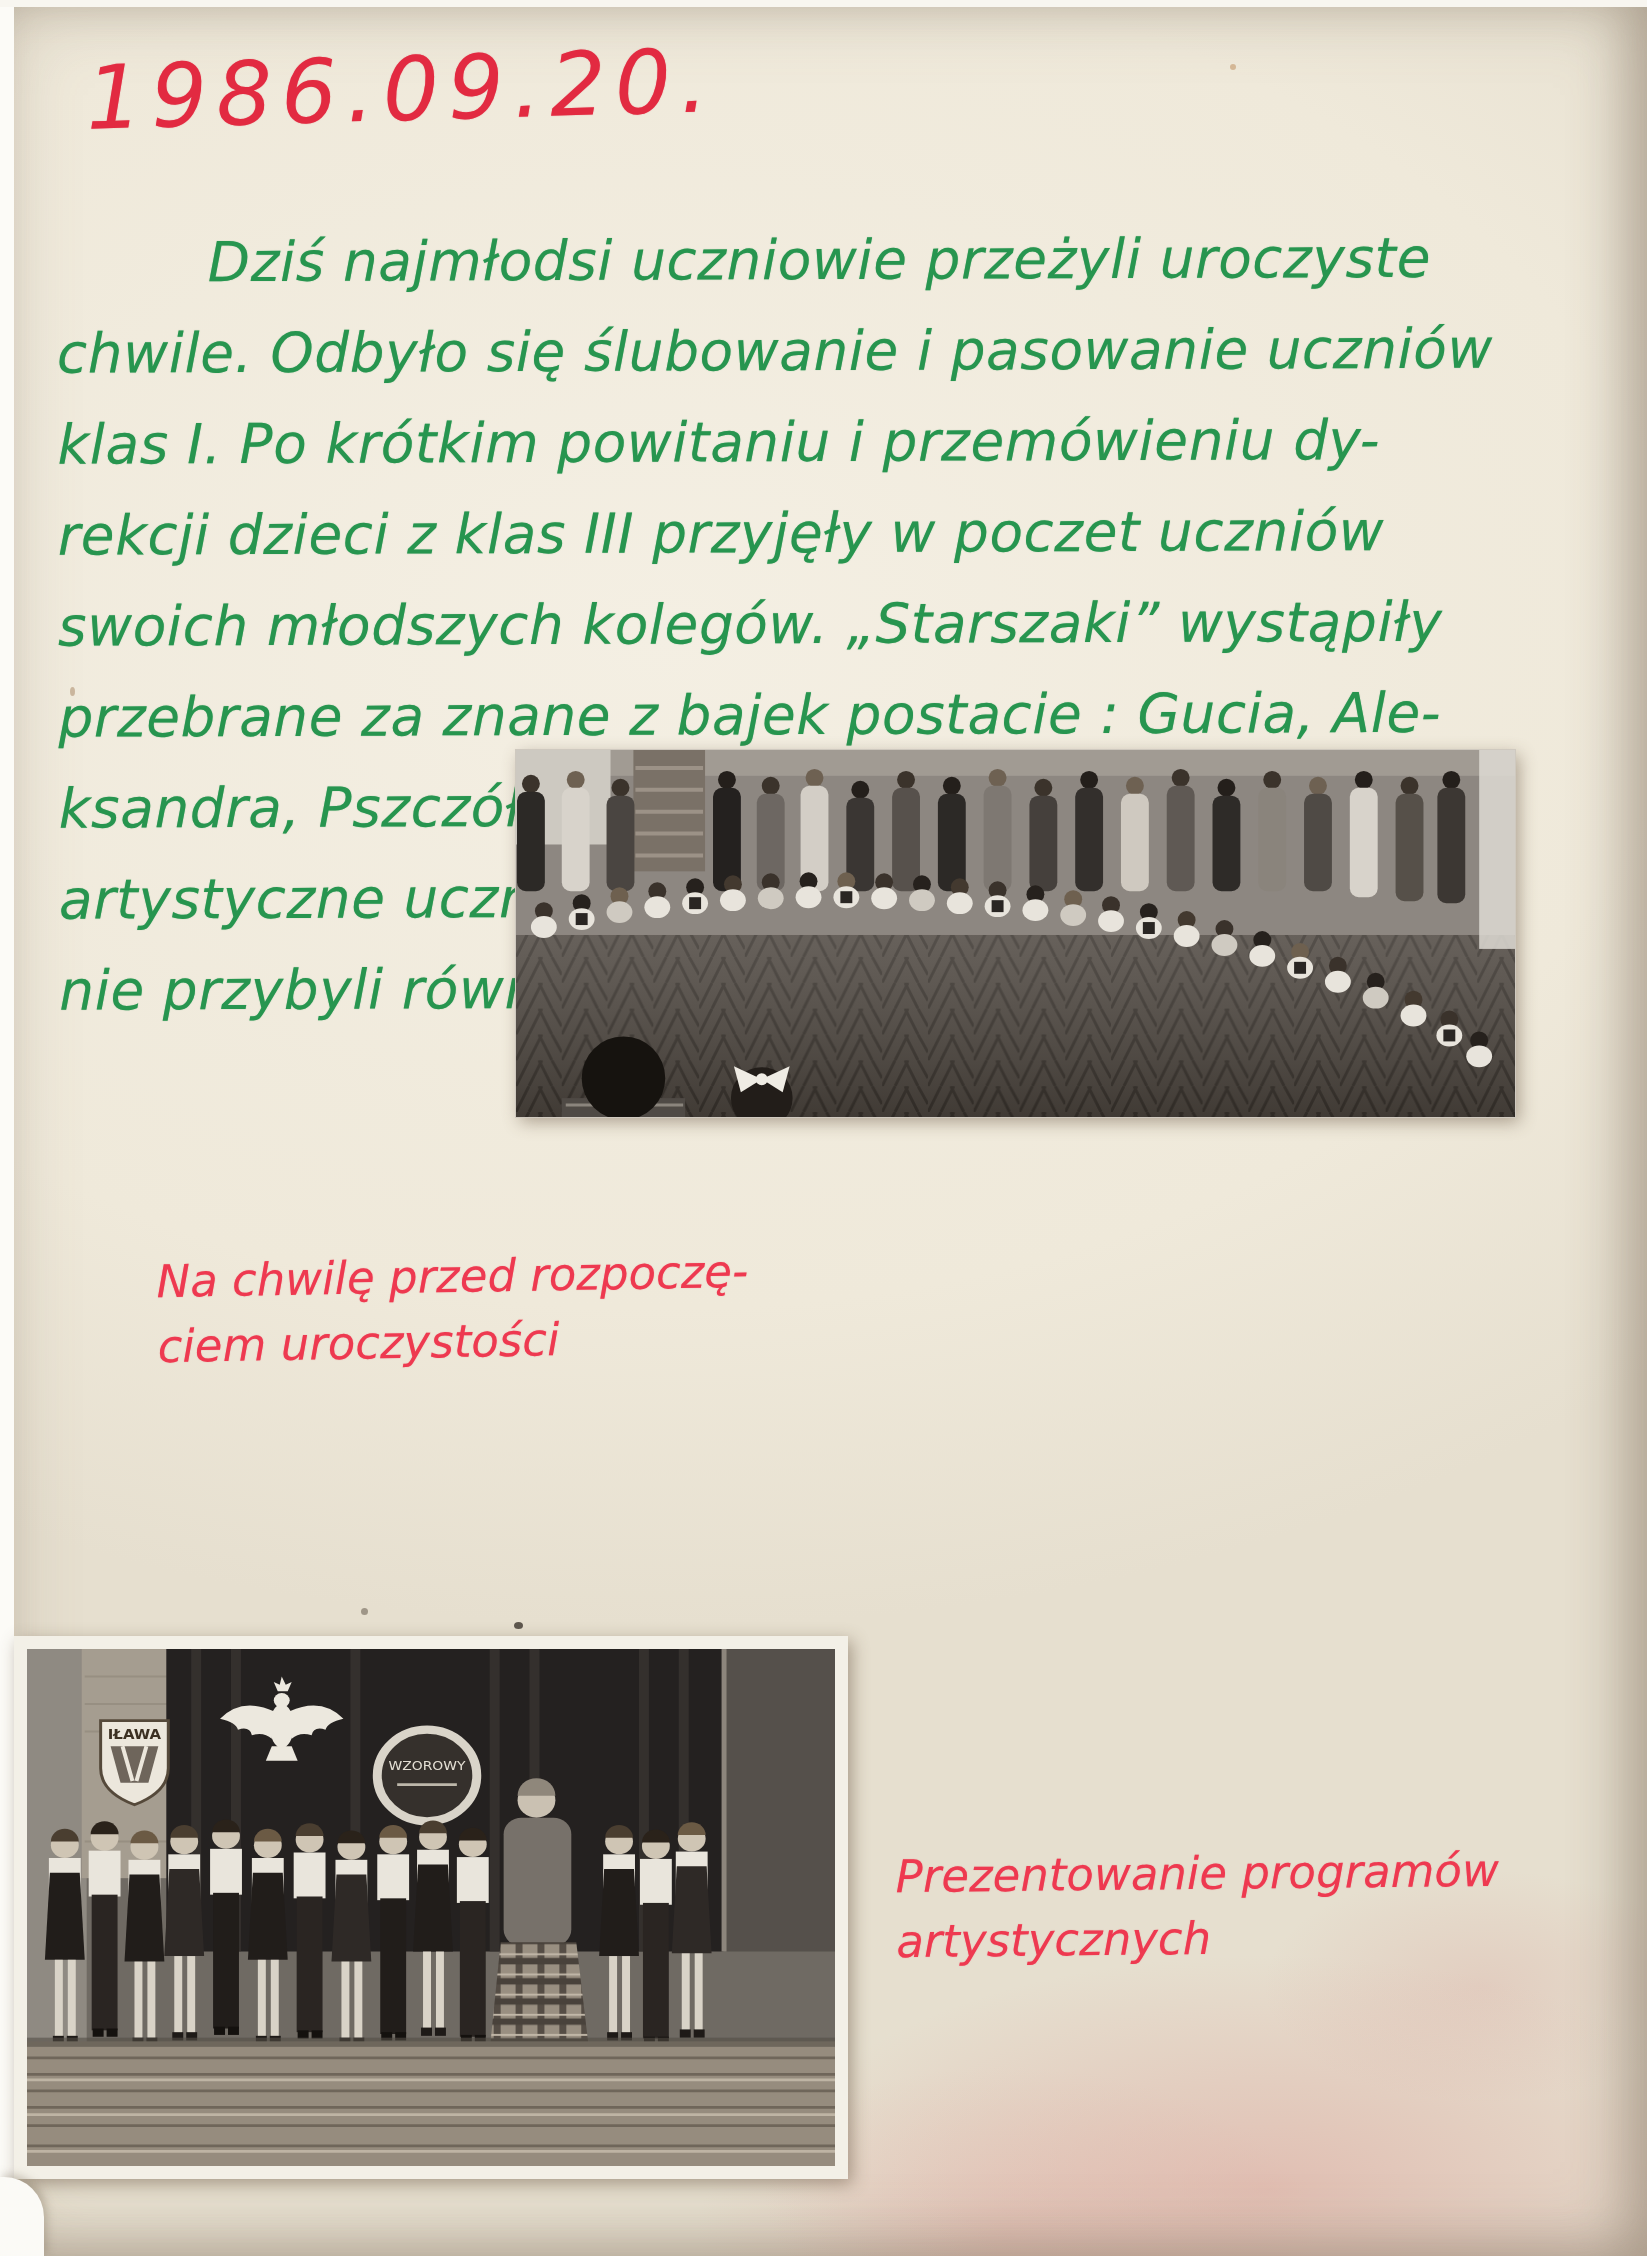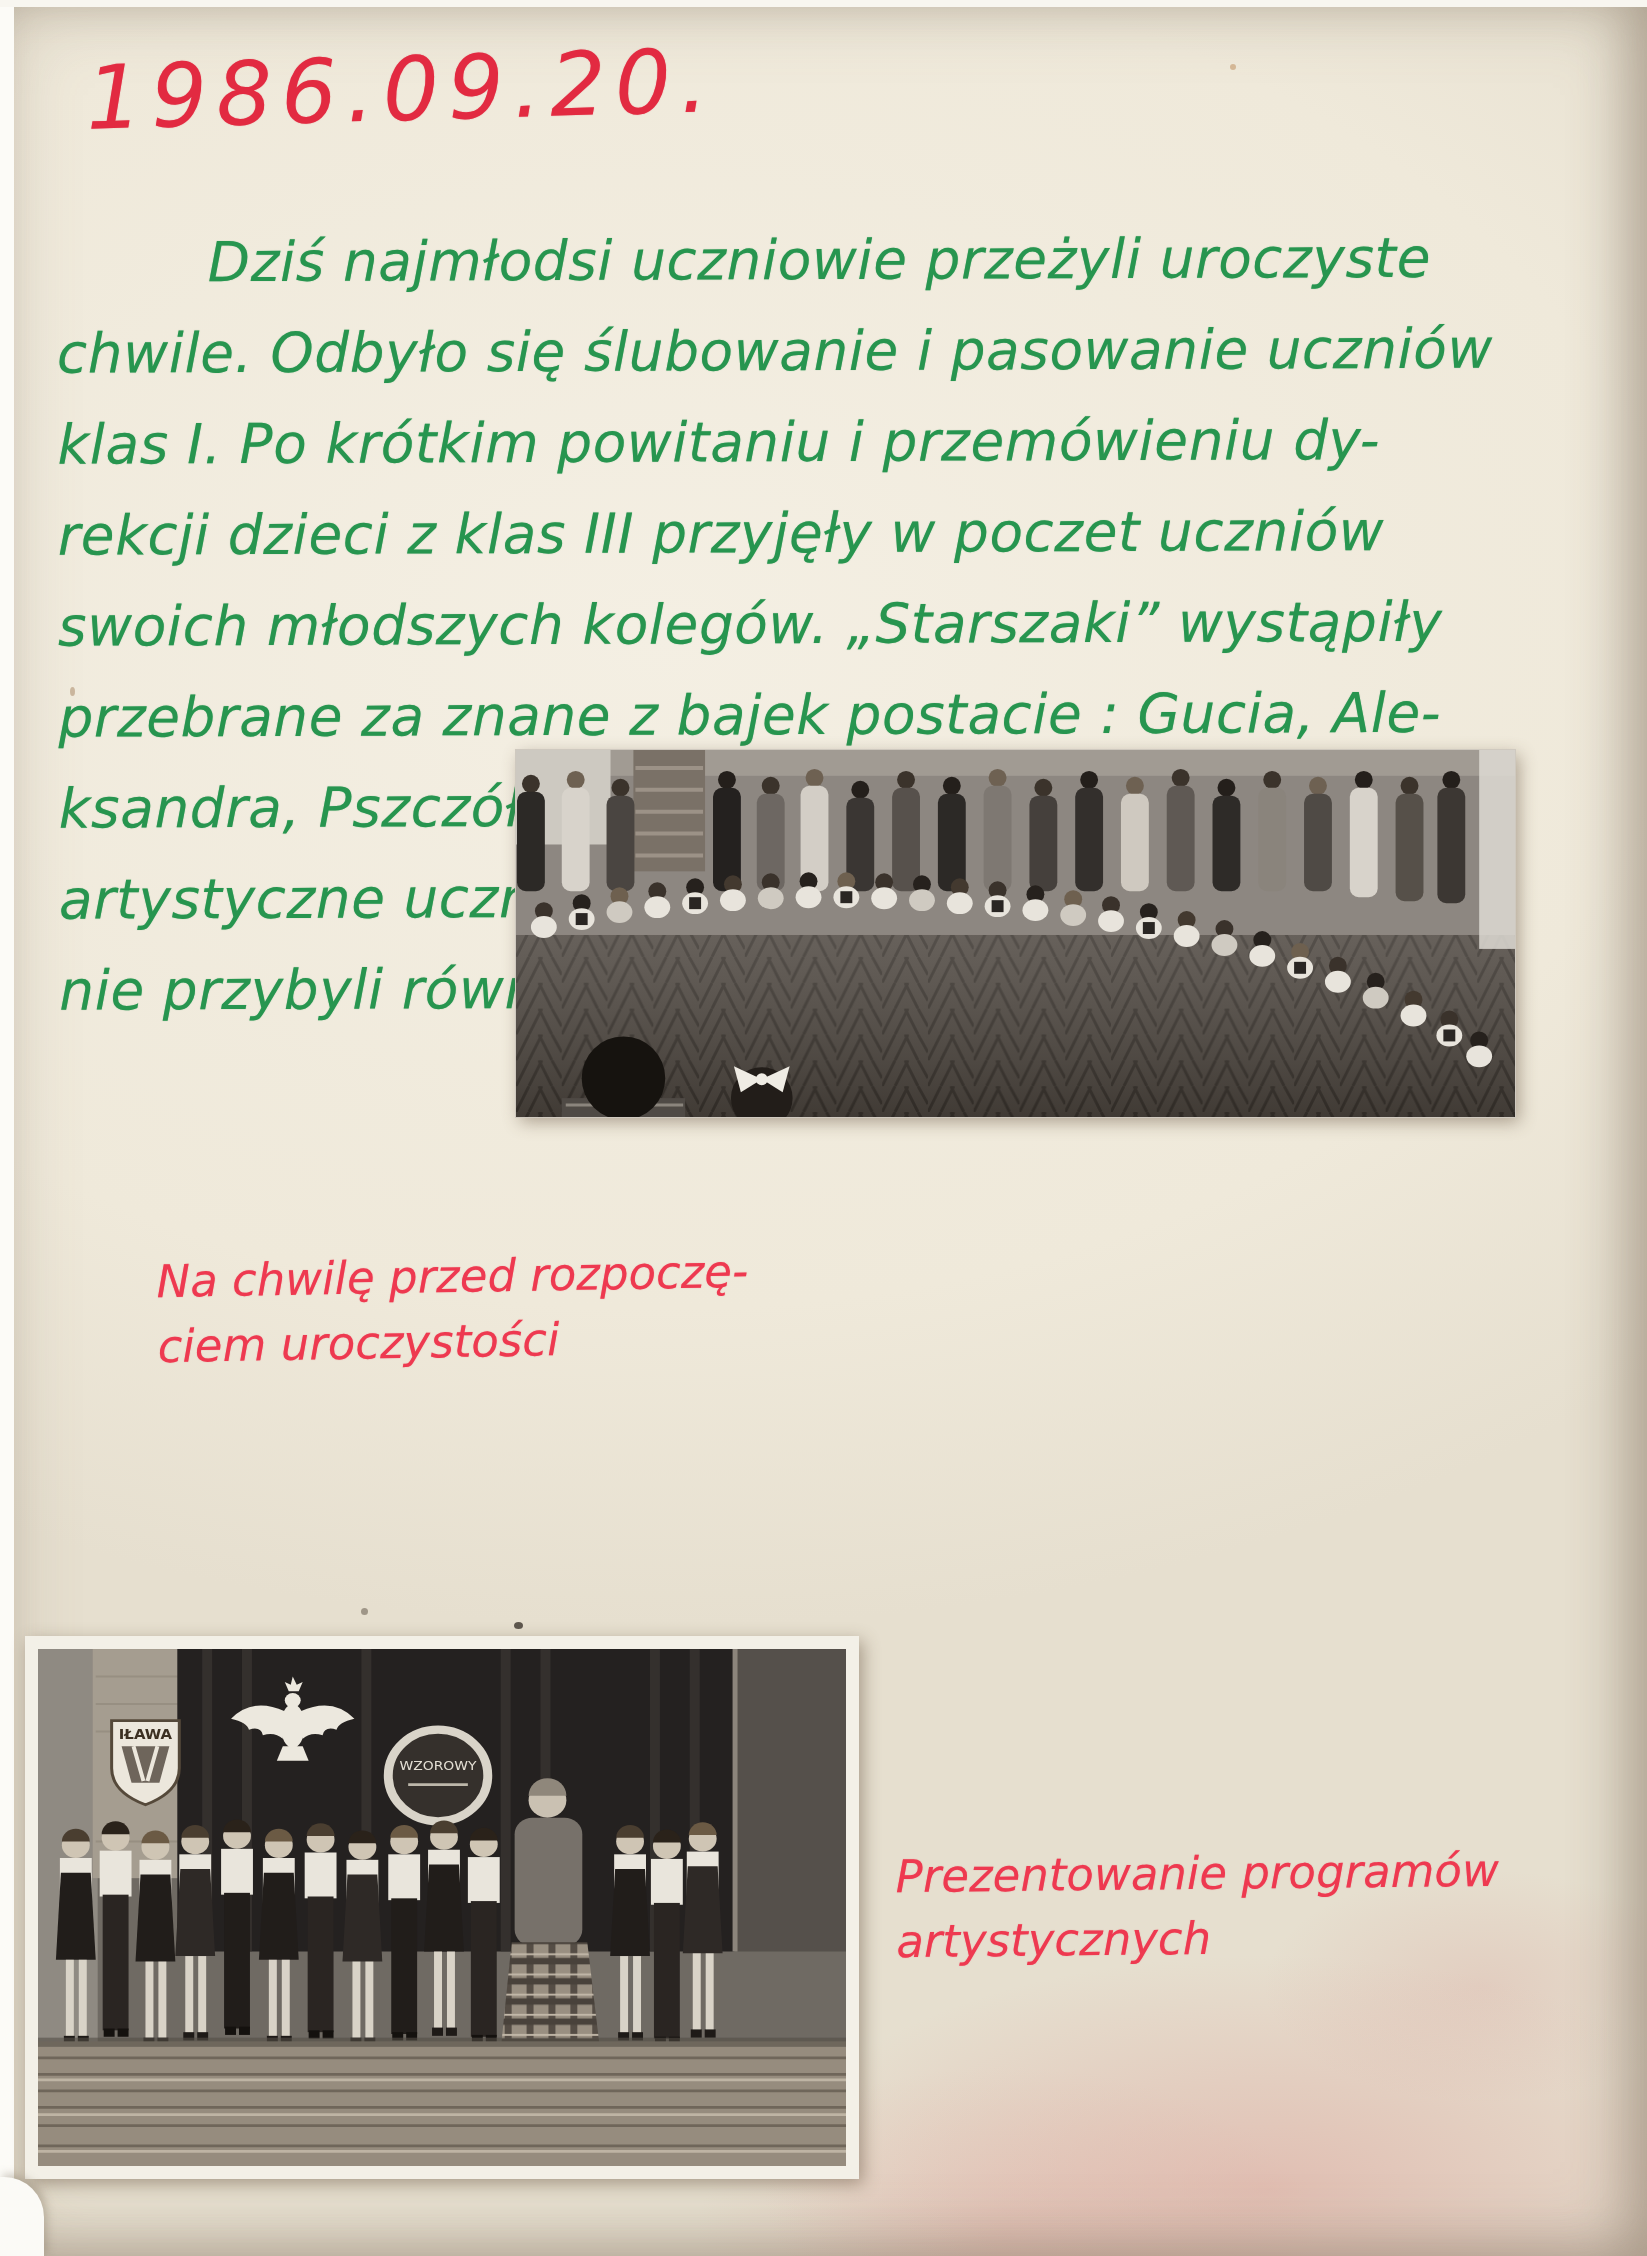--- a/index.html
+++ b/index.html
@@ -33,21 +33,21 @@
 
   .cap{
     position:absolute;color:#ee3950;font-size:45px;font-style:italic;line-height:65px;
     text-shadow:0 0 1px rgba(238,57,80,.5);white-space:nowrap;
   }
   #cap1{left:157px;top:1244px;transform:rotate(-1deg);}
   #cap2{left:896px;top:1841px;transform:rotate(-.6deg);}
 
   .photo{position:absolute;box-shadow:4px 5px 16px rgba(90,72,50,.45);}
   #photo1{left:516px;top:750px;width:999px;height:367px;background:#8d8781;outline:1px solid #cfc9bf;}
-  #photo2{left:25px;top:1636px;width:834px;height:543px;background:#f3f0e7;padding:13px;box-sizing:border-box;}
+  #photo2{left:14px;top:1636px;width:834px;height:543px;background:#f3f0e7;padding:13px;box-sizing:border-box;}
   .photo svg{display:block;width:100%;height:100%;}
 
   .speck{position:absolute;border-radius:50%;}
 </style>
 </head>
 <body>
 
 <div class="page">
   <div class="scan-edge-left"></div>
   <div class="scan-edge-top"></div>

